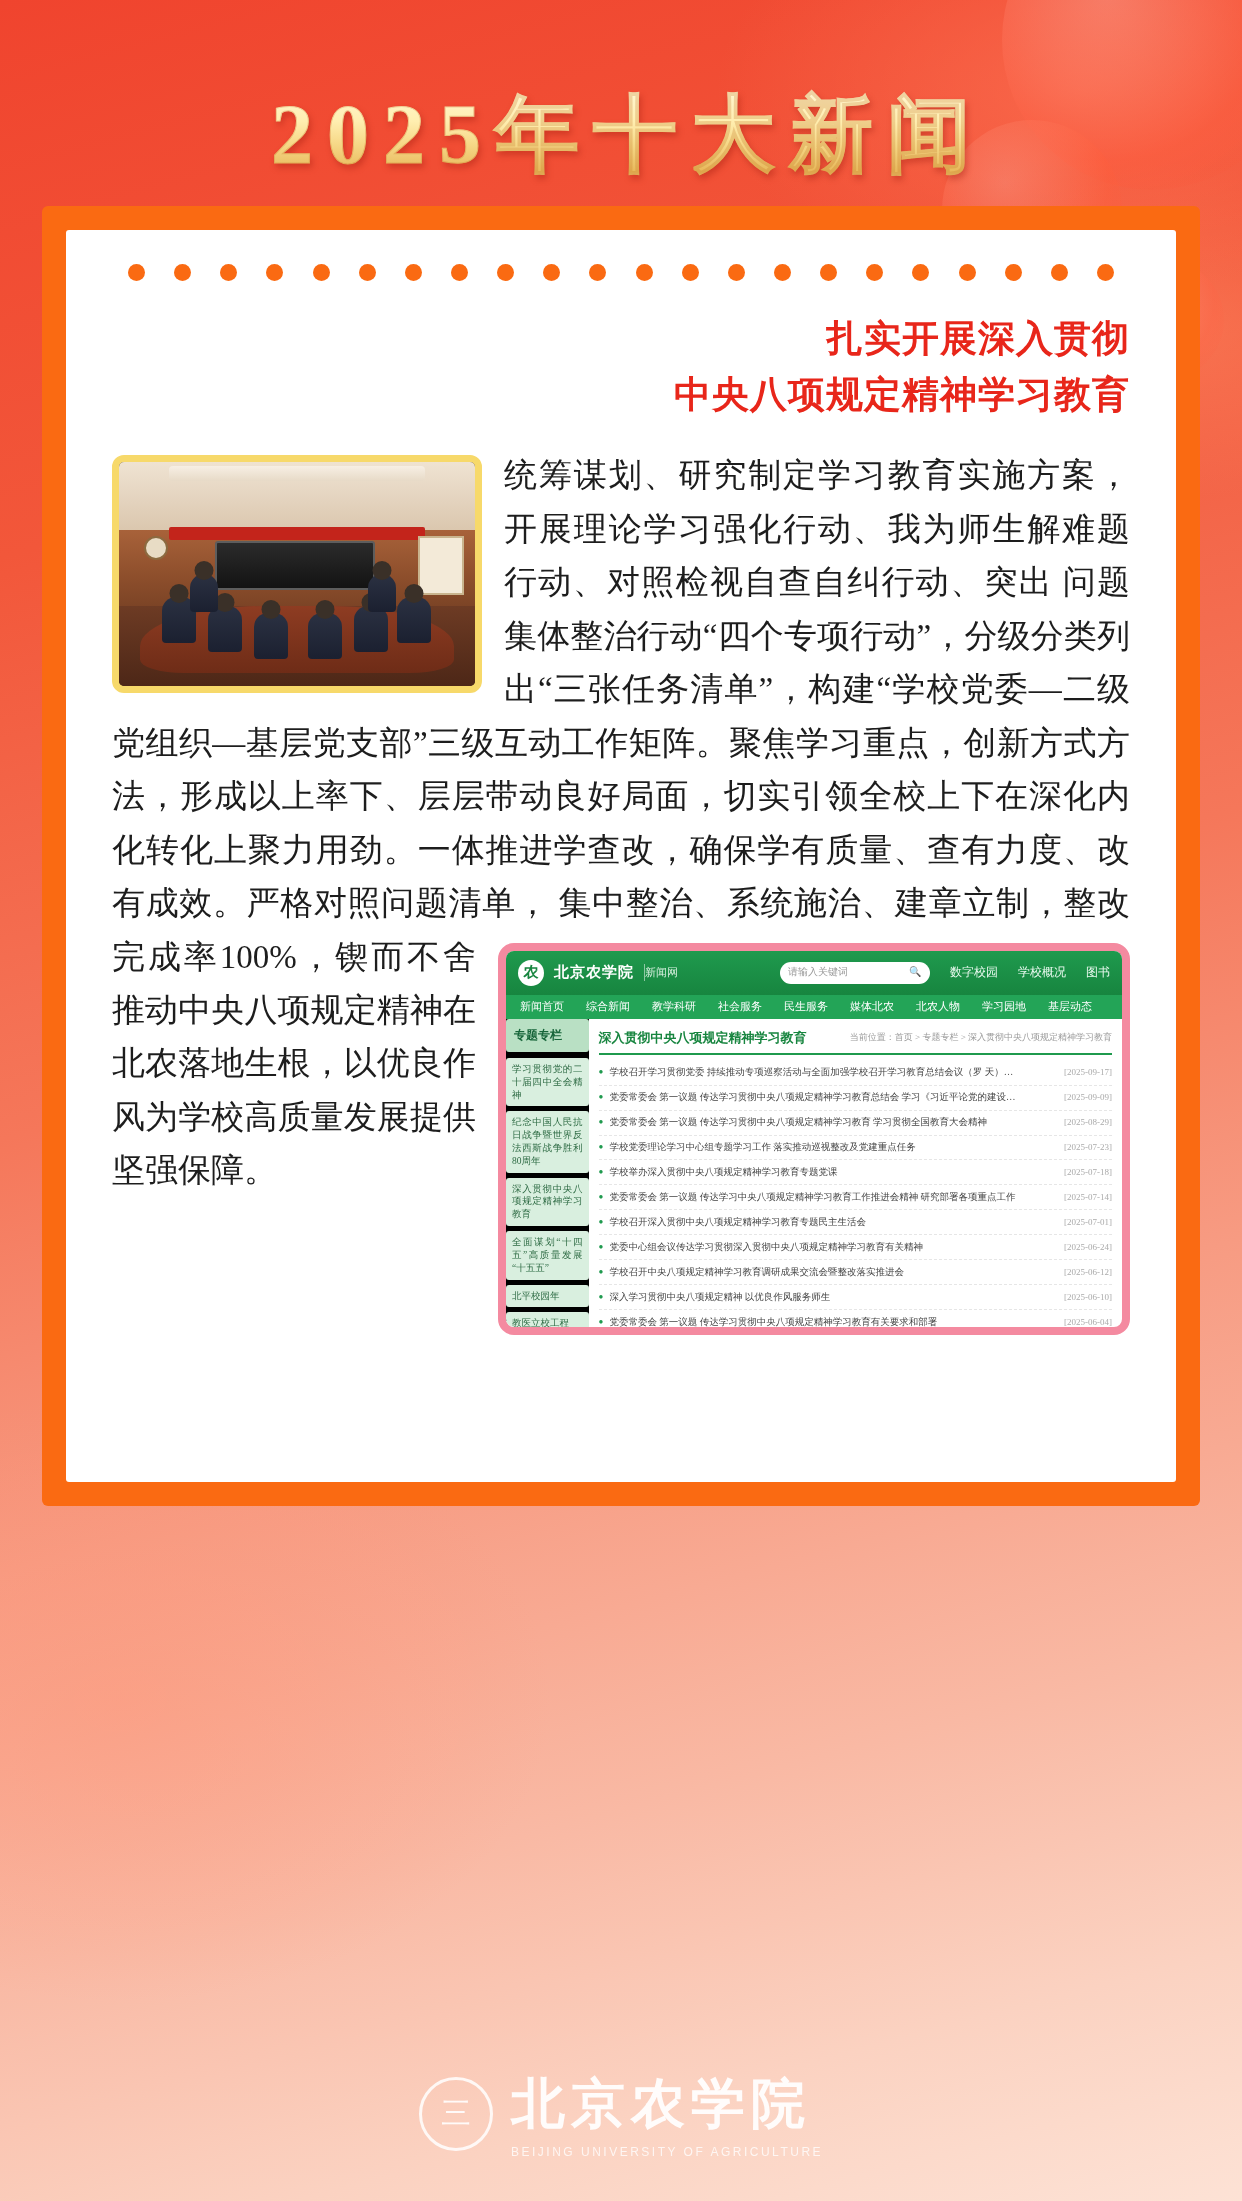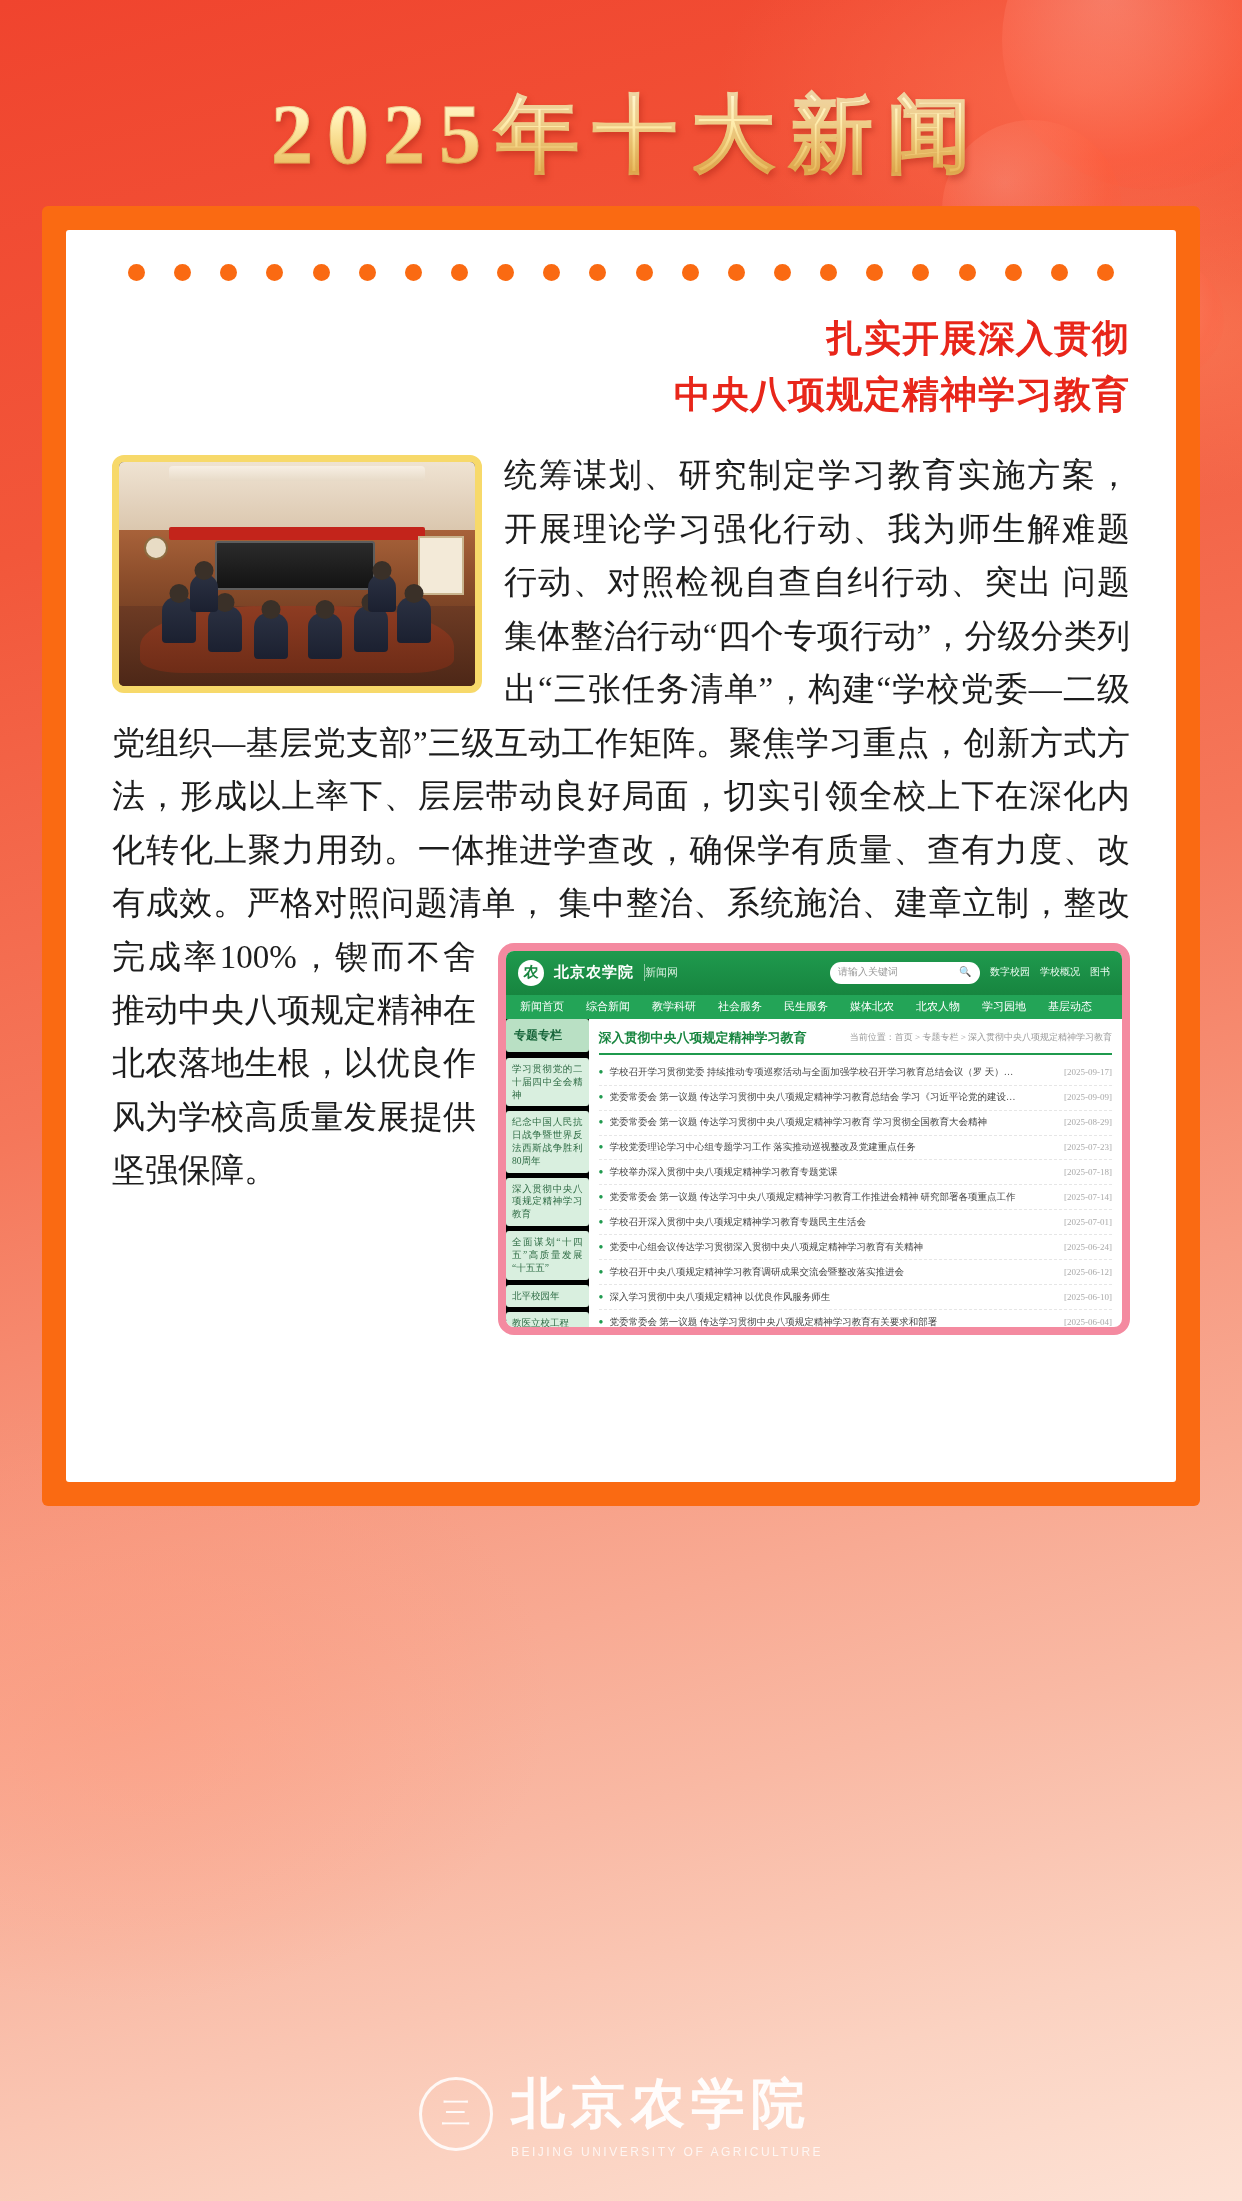--- a/index.html
+++ b/index.html
@@ -172,21 +172,21 @@
     width: 26px; height: 26px; border-radius: 50%;
     background: #ffffff; color:#17853f; font-size: 15px;
     display:flex; align-items:center; justify-content:center; font-weight:bold;
   }
   .ws-name { color:#fff; font-size: 15px; font-weight: bold; letter-spacing:1px; }
   .ws-sub { color:#d8f0e0; font-size: 11px; border-left:1px solid rgba(255,255,255,.5); }
   .ws-search {
     margin-left:auto; width: 150px; height: 22px; background:#fff; border-radius:11px;
     display:flex; align-items:center; padding: 0 8px; color:#9a9a9a; font-size:10px;
   }
-  .ws-links { color:#eafaf0; font-size:10px; margin-left:0; }
+  .ws-links { color:#eafaf0; font-size:12px; margin-left:10px; }
   .ws-nav {
     height: 24px; background:#23a457; display:flex; align-items:center;
     gap: 22px; padding: 0 14px; color:#fff; font-size:11px;
   }
   .ws-body { display:flex; height: calc(100% - 74px); }
   .ws-left { width: 170px; background:#000000; padding: 0; }
   .ws-left-title {
     background:#b9e0c4; color:#17653a; font-size:12px; font-weight:bold;
     padding:7px 8px; border-radius:3px; margin-bottom:6px;
   }

